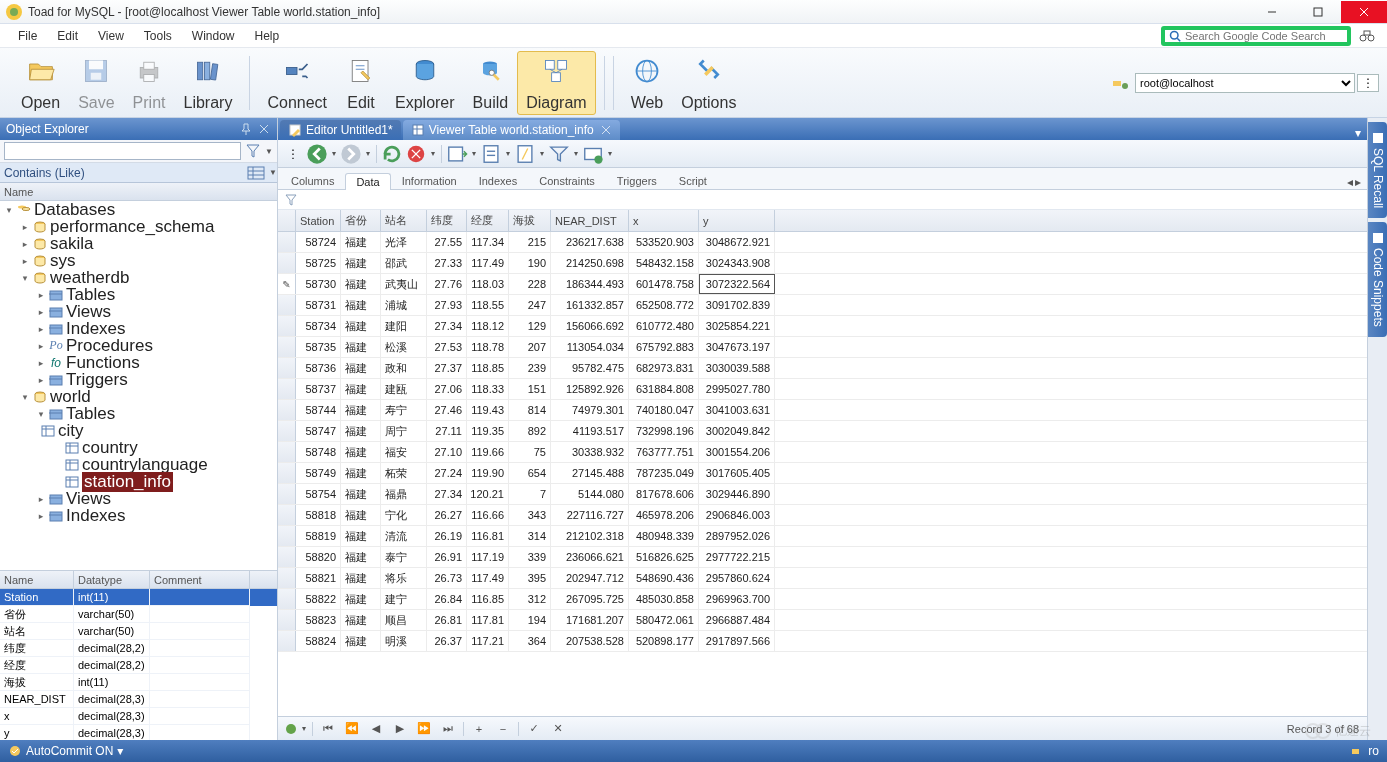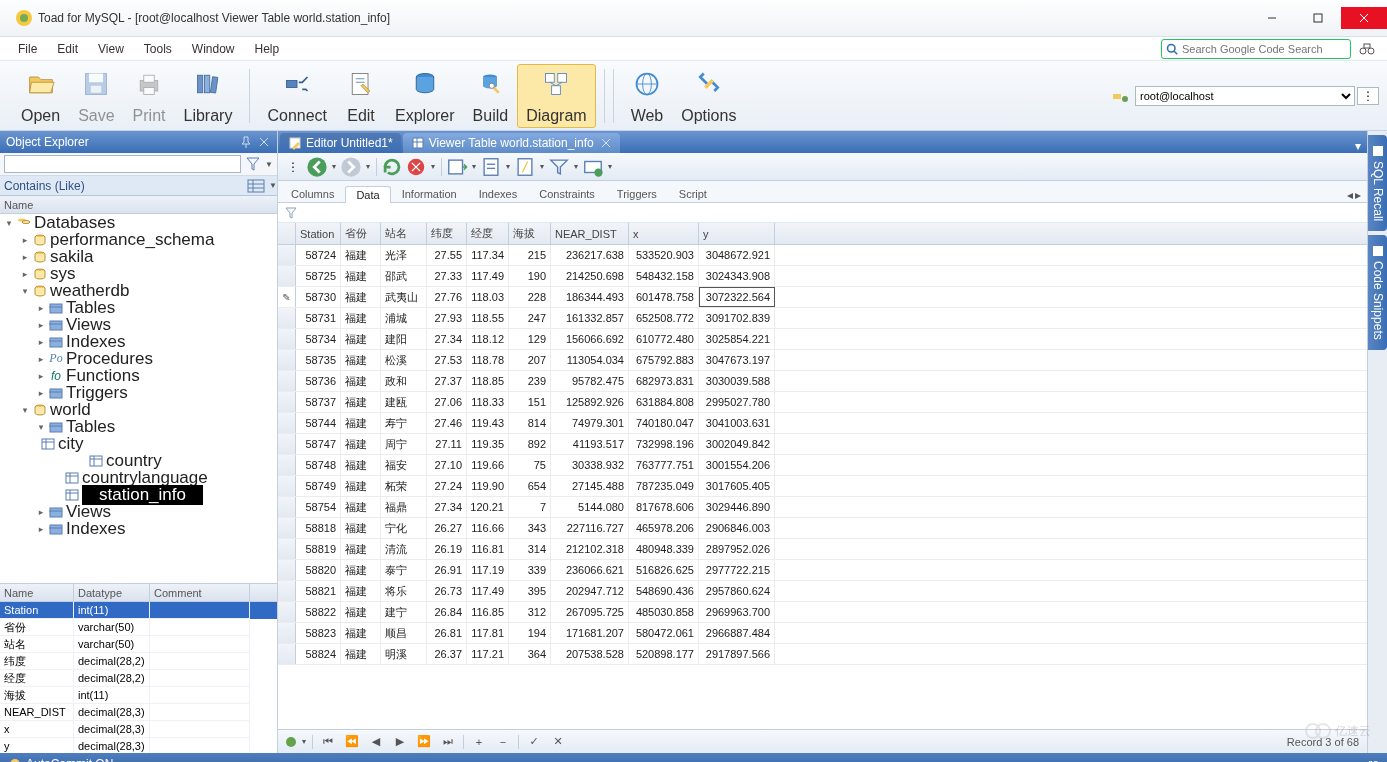--- a/index.html
+++ b/index.html
@@ -1,31 +1,31 @@
 <!DOCTYPE html>
 <html><head>
 <meta charset="utf-8">
 <style>
 * { margin: 0; padding: 0; box-sizing: border-box; font-family: "Segoe UI", Tahoma, sans-serif; font-size: 12px; }
 body { background: #fff; overflow: hidden; width: 1387px; height: 762px; position: relative; }
 
 
-.titlebar { height: 37px; background: linear-gradient(#fdfefe, #f0f3f6); display: flex; align-items: center; padding-left: 16px; border-bottom: 1px solid #d8e0ec; }
+.titlebar { height: 24px; background: linear-gradient(#fdfefe, #f0f3f6); display: flex; align-items: center; padding-left: 6px; border-bottom: 1px solid #d8e0ec; }
 .titlebar .app-icon { width: 16px; height: 16px; background: #f5c842; border-radius: 50%; margin-right: 6px; position: relative; }
 .titlebar .app-icon::after { content: ""; position: absolute; width: 8px; height: 8px; background: #7a5; border-radius: 50%; top: 4px; left: 4px; }
 .titlebar .title { flex: 1; color: #333; }
 .titlebar .winbtns { display: flex; }
 .titlebar .winbtn { width: 46px; height: 22px; display: flex; align-items: center; justify-content: center; cursor: pointer; }
 .titlebar .winbtn.close { background: #e81123; color: #fff; }
 .titlebar .winbtn svg { width: 10px; height: 10px; }
 
 
 .menubar { height: 24px; background: #fff; display: flex; align-items: center; padding-left: 8px; border-bottom: 1px solid #e5e9ef; }
 .menubar .menu-item { padding: 2px 10px; cursor: pointer; color: #333; }
-.menubar .search-box { margin-left: auto; margin-right: 8px; display: flex; align-items: center; border: 1px solid #22c55e; border-radius: 3px; height: 20px; padding: 0 4px; width: 190px; background: #fff; }
+.menubar .search-box { margin-left: auto; margin-right: 8px; display: flex; align-items: center; border: 4px solid #22c55e; border-radius: 3px; height: 20px; padding: 0 4px; width: 190px; background: #fff; }
 .menubar .search-box .icon { width: 12px; height: 12px; margin-right: 4px; color: #2c6db6; }
 .menubar .search-box input { border: none; outline: none; flex: 1; font-size: 11px; color: #888; }
 .menubar .binocular-icon { width: 16px; height: 16px; margin-right: 12px; }
 
 
 .ribbon { height: 70px; background: linear-gradient(#f9fbfd, #e9eff6); border-bottom: 1px solid #c6d3e4; display: flex; align-items: center; padding: 2px 8px; }
 .ribbon-group { display: flex; align-items: flex-end; padding: 0 4px; height: 100%; }
 .ribbon-btn { display: flex; flex-direction: column; align-items: center; justify-content: flex-end; padding: 4px 8px 2px 8px; cursor: pointer; border: 1px solid transparent; border-radius: 3px; height: 64px; min-width: 42px; }
 .ribbon-btn.highlighted { background: #fce9a8; border-color: #e3bb4d; }
 .ribbon-btn.disabled { opacity: 0.5; }
@@ -53,21 +53,21 @@
 .oe-filter-type { height: 20px; display: flex; align-items: center; background: #dfe9f6; border-bottom: 1px solid #b6c5d9; padding-left: 4px; color: #305080; font-size: 11px; }
 .oe-filter-type .label { flex: 1; }
 .oe-filter-type .grid-icon { width: 18px; height: 14px; margin-right: 4px; }
 .oe-name-hdr { height: 18px; background: linear-gradient(#eef2f8, #dae2ee); border-bottom: 1px solid #c4cfdd; color: #555; font-size: 11px; padding-left: 4px; display: flex; align-items: center; }
 
 .tree { flex: 1; overflow: auto; background: #fff; }
 .tree-node { display: flex; align-items: center; height: 17px; padding-left: 4px; cursor: pointer; }
 .tree-node .expander { width: 10px; text-align: center; color: #666; font-size: 9px; }
 .tree-node .node-icon { width: 16px; height: 14px; margin: 0 2px; display: flex; align-items: center; justify-content: center; }
 .tree-node .node-label { font-size: 17px; color: #222; }
-.tree-node.selected .node-label { background: #000000; color: #fff; padding: 0 17px; }
+.tree-node.selected .node-label { background: #7f1d1d; color: #fff; padding: 0 2px; }
 
 .column-grid { height: 170px; border-top: 1px solid #c4cfdd; display: flex; flex-direction: column; }
 .column-grid .cg-head { display: flex; background: linear-gradient(#eef2f8, #dae2ee); height: 18px; border-bottom: 1px solid #c4cfdd; }
 .column-grid .cg-head div { border-right: 1px solid #c4cfdd; font-size: 11px; color: #555; padding-left: 4px; display: flex; align-items: center; }
 .column-grid .cg-body { flex: 1; overflow: auto; }
 .column-grid .cg-row { display: flex; height: 17px; }
 .column-grid .cg-row.sel { background: #316ac5; color: #fff; }
 .column-grid .cg-row div { border-right: 1px solid #eef2f8; border-bottom: 1px solid #eef2f8; padding-left: 4px; font-size: 11px; display: flex; align-items: center; }
 .cg-c1 { width: 74px; } .cg-c2 { width: 76px; } .cg-c3 { width: 100px; }
 
@@ -478,21 +478,21 @@
           <span class="expander"></span>
           <span class="node-icon">
             <svg width="14" height="12" viewBox="0 0 14 12">
               <rect x="1" y="1" width="12" height="10" fill="#fff" stroke="#5a7fb0"></rect>
               <line x1="1" y1="4" x2="13" y2="4" stroke="#5a7fb0"></line>
               <line x1="5" y1="1" x2="5" y2="11" stroke="#5a7fb0"></line>
             </svg>
           </span>
           <span class="node-label">city</span>
         </div>
-        <div class="tree-node" style="padding-left: 76px;">
+        <div class="tree-node" style="padding-left: 52px;">
           <span class="expander"></span>
           <span class="node-icon">
             <svg width="14" height="12" viewBox="0 0 14 12">
               <rect x="1" y="1" width="12" height="10" fill="#fff" stroke="#5a7fb0"></rect>
               <line x1="1" y1="4" x2="13" y2="4" stroke="#5a7fb0"></line>
               <line x1="5" y1="1" x2="5" y2="11" stroke="#5a7fb0"></line>
             </svg>
           </span>
           <span class="node-label">country</span>
         </div>

